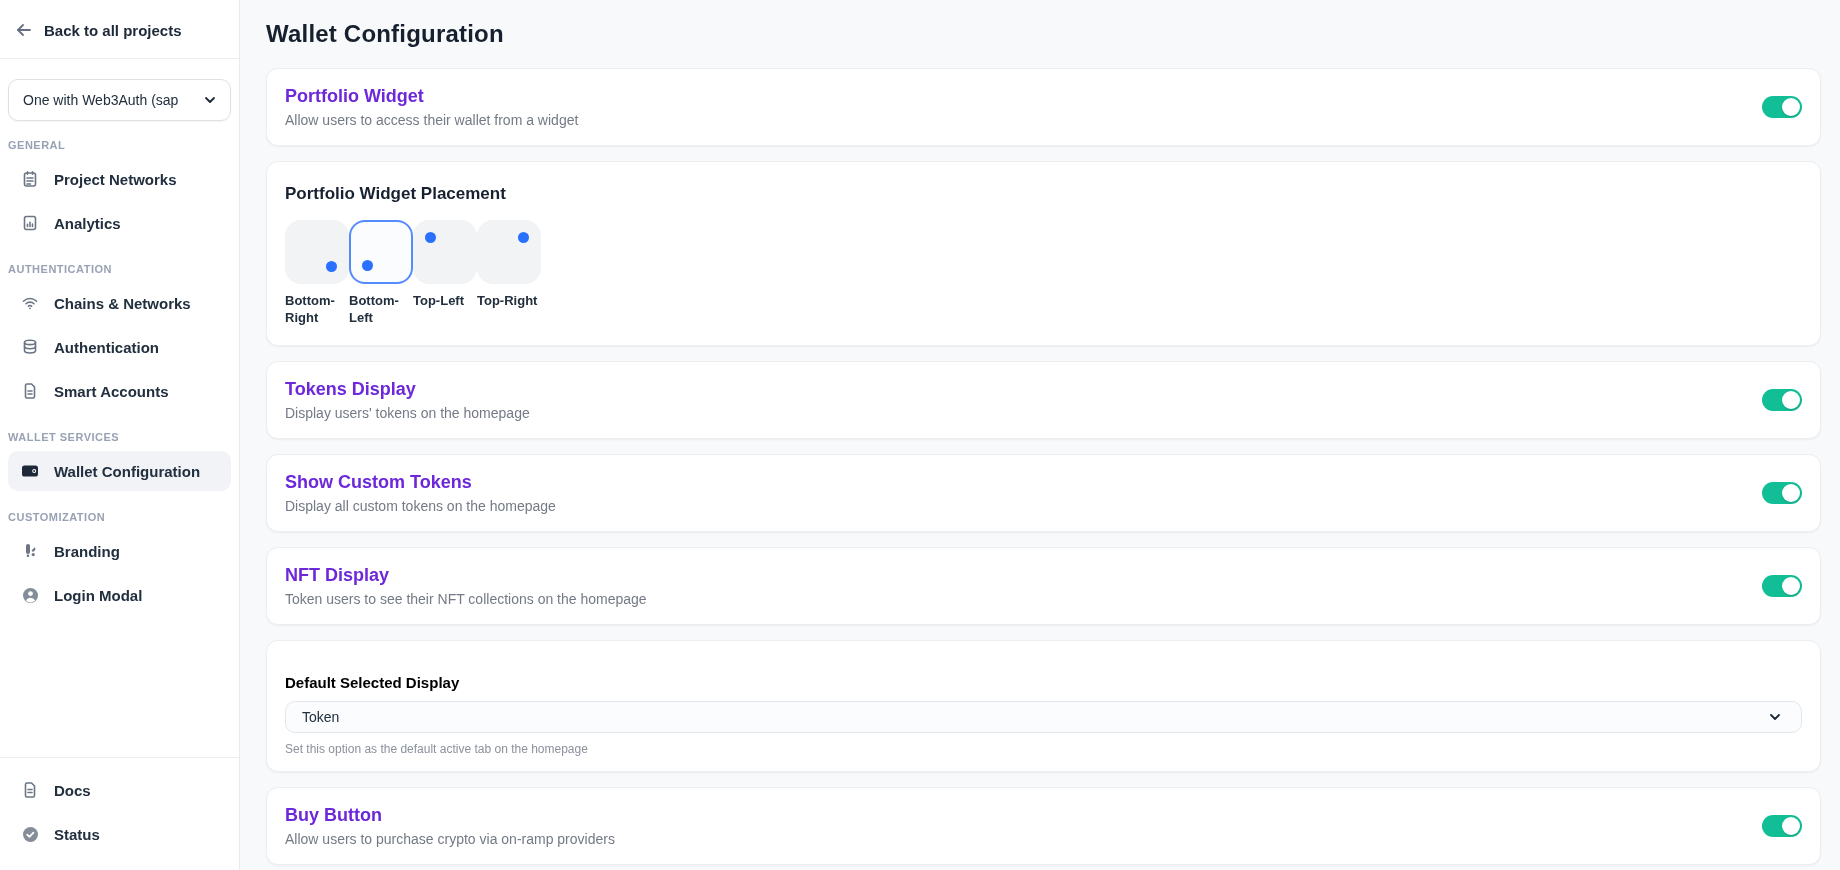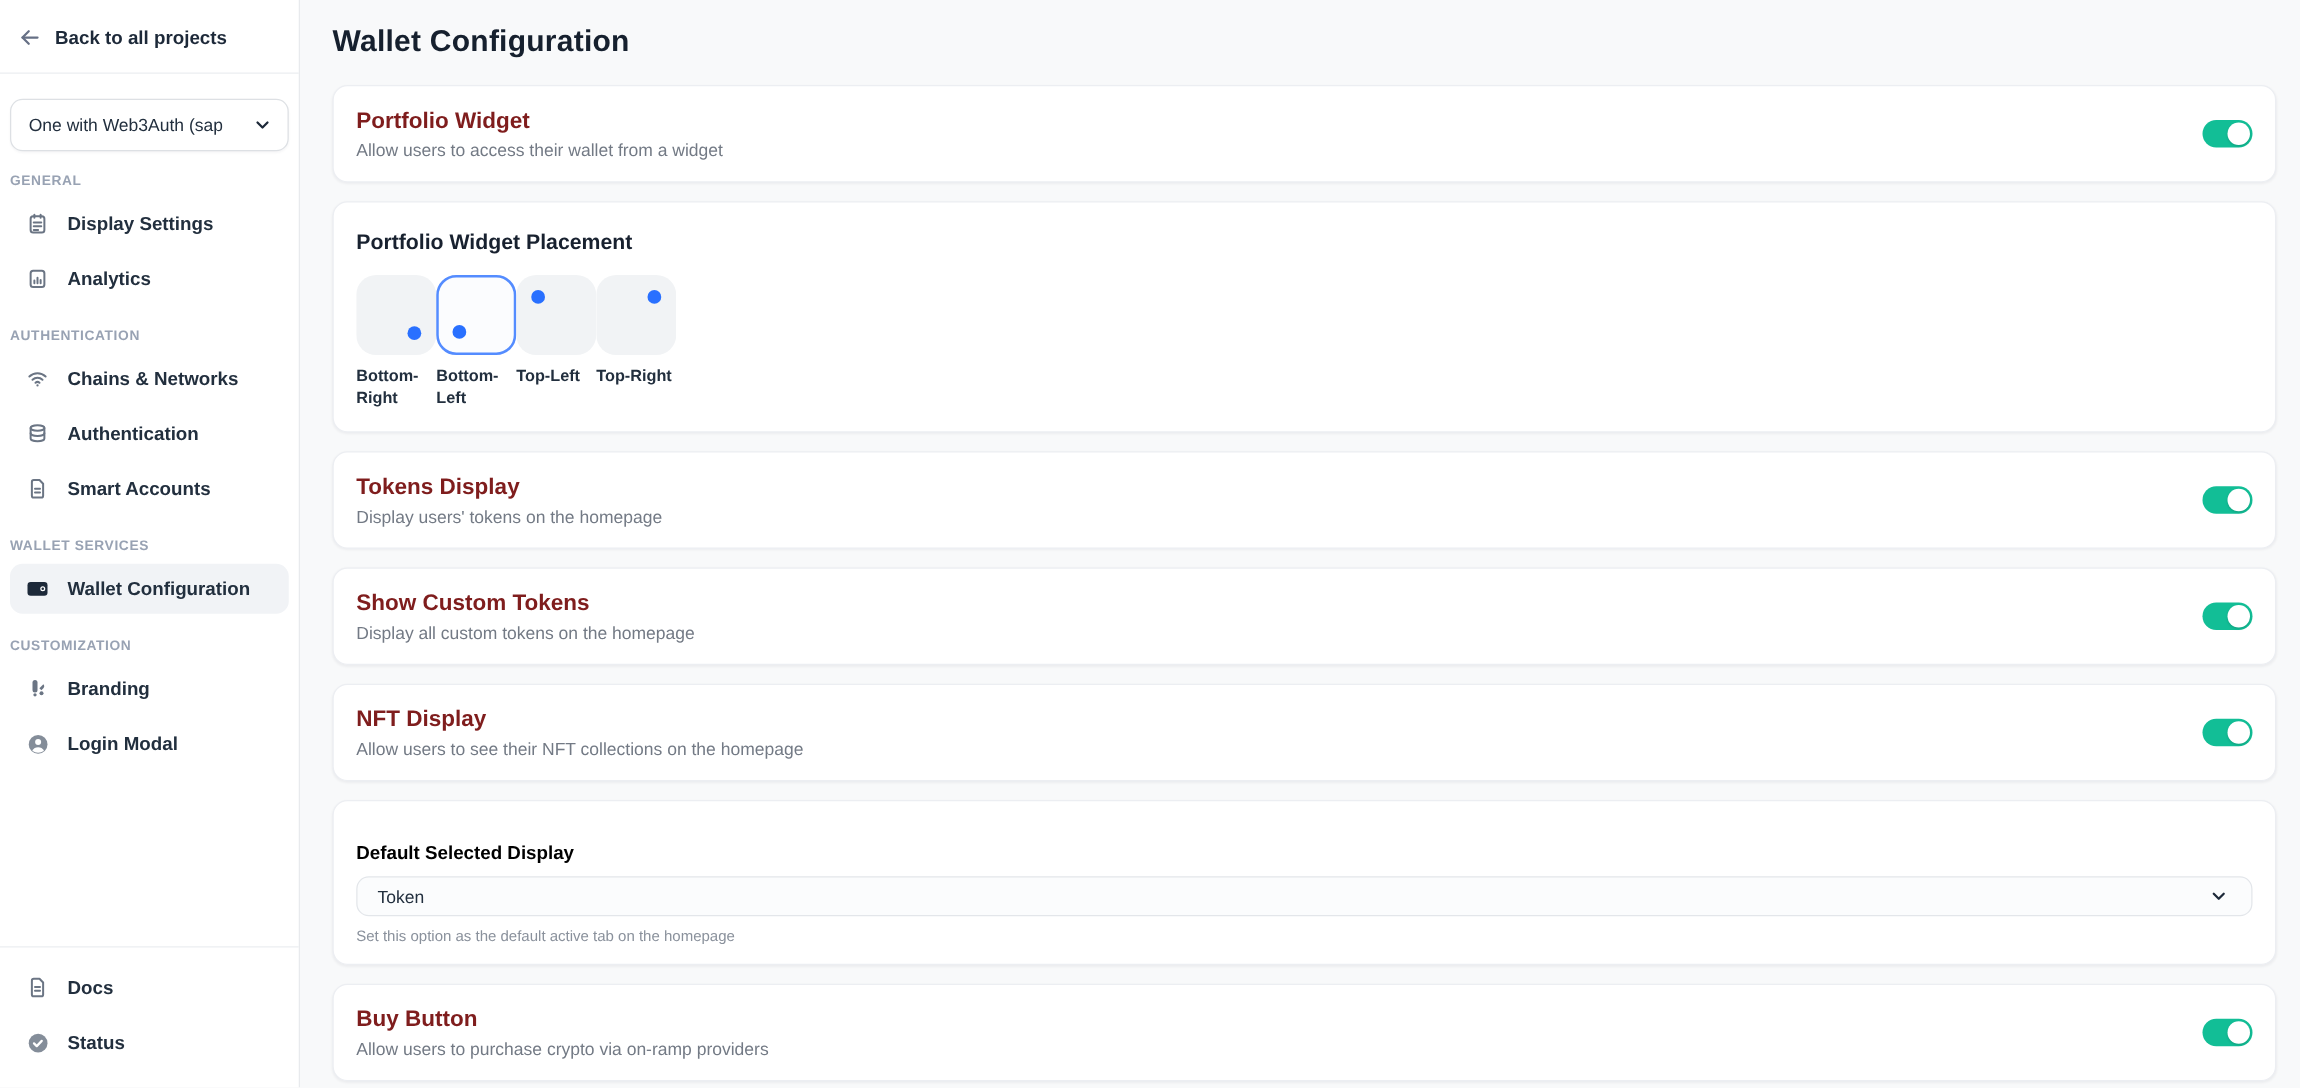--- a/index.html
+++ b/index.html
@@ -38,21 +38,21 @@
   .sidebar .spacer { flex:1; }
   .icon { display:inline-flex; align-items:center; justify-content:center; width:20px; height:20px; }
   
   .main { flex:1; padding:18px 19px 0 26px; display:flex; flex-direction:column; }
   .page-title { font-size:24px; font-weight:700; color:#16202e; margin:2px 0 20px 0; letter-spacing:.2px; }
   .card {
     background:#ffffff; border:1px solid #eceef2; border-radius:12px;
     box-shadow:0 1px 2px rgba(16,24,40,.05); margin-bottom:15px; padding:16px 18px;
   }
   .toggle-card { display:flex; align-items:center; justify-content:space-between; min-height:78px; }
-  .card-heading { font-size:18px; font-weight:700; color:#7f1d1d; margin-bottom:5px; }
+  .card-heading { font-size:18px; font-weight:700; color:#6d28d9; margin-bottom:5px; }
   .card-sub { font-size:14px; color:#737a85; }
   .toggle {
     width:40px; height:22px; border-radius:12px; position:relative; cursor:pointer; flex:none;
   }
   .toggle.on { background:#12be96; }
   .toggle .knob {
     position:absolute; top:2px; right:2px; width:18px; height:18px; border-radius:50%;
     background:#fff; box-shadow:0 1px 2px rgba(0,0,0,.15);
   }
   
@@ -109,21 +109,21 @@
 
   <div class="section-label">GENERAL</div>
 
   <div class="nav-item">
     <span class="icon">
       <svg width="18" height="18" viewBox="0 0 18 18" fill="none" stroke="#6b7584" stroke-width="1.6" stroke-linecap="round" stroke-linejoin="round">
         <rect x="3.5" y="3" width="11" height="13" rx="2"></rect>
           <path d="M6.5 1.8v2.4M11.5 1.8v2.4M6 8h6M6 11h6M6 14h3.5"></path>
       </svg>
     </span>
-    <span class="lbl">Display Settings</span>
+    <span class="lbl">Project Networks</span>
   </div>
 
   <div class="nav-item">
     <span class="icon">
       <svg width="18" height="18" viewBox="0 0 18 18" fill="none" stroke="#6b7584" stroke-width="1.6" stroke-linecap="round" stroke-linejoin="round">
         <rect x="3.5" y="2.5" width="11" height="13" rx="2"></rect>
           <path d="M6.5 12.5v-2.2M9 12.5V8.2M11.5 12.5V10"></path>
       </svg>
     </span>
     <span class="lbl">Analytics</span>
@@ -288,21 +288,21 @@
       <div class="card-sub">Display all custom tokens on the homepage</div>
     </div>
     <div class="toggle on">
         <span class="knob"></span>
       </div>
   </section>
 
   <section class="card toggle-card">
     <div>
       <div class="card-heading">NFT Display</div>
-      <div class="card-sub">Allow users to see their NFT collections on the homepage</div>
+      <div class="card-sub">Token users to see their NFT collections on the homepage</div>
     </div>
     <div class="toggle on">
         <span class="knob"></span>
       </div>
   </section>
 
   <section class="card" style="padding:16px 18px 15px 18px;">
     <div class="select-label">Default Selected Display</div>
     <div class="select-box">
       <span class="val">Token</span>

